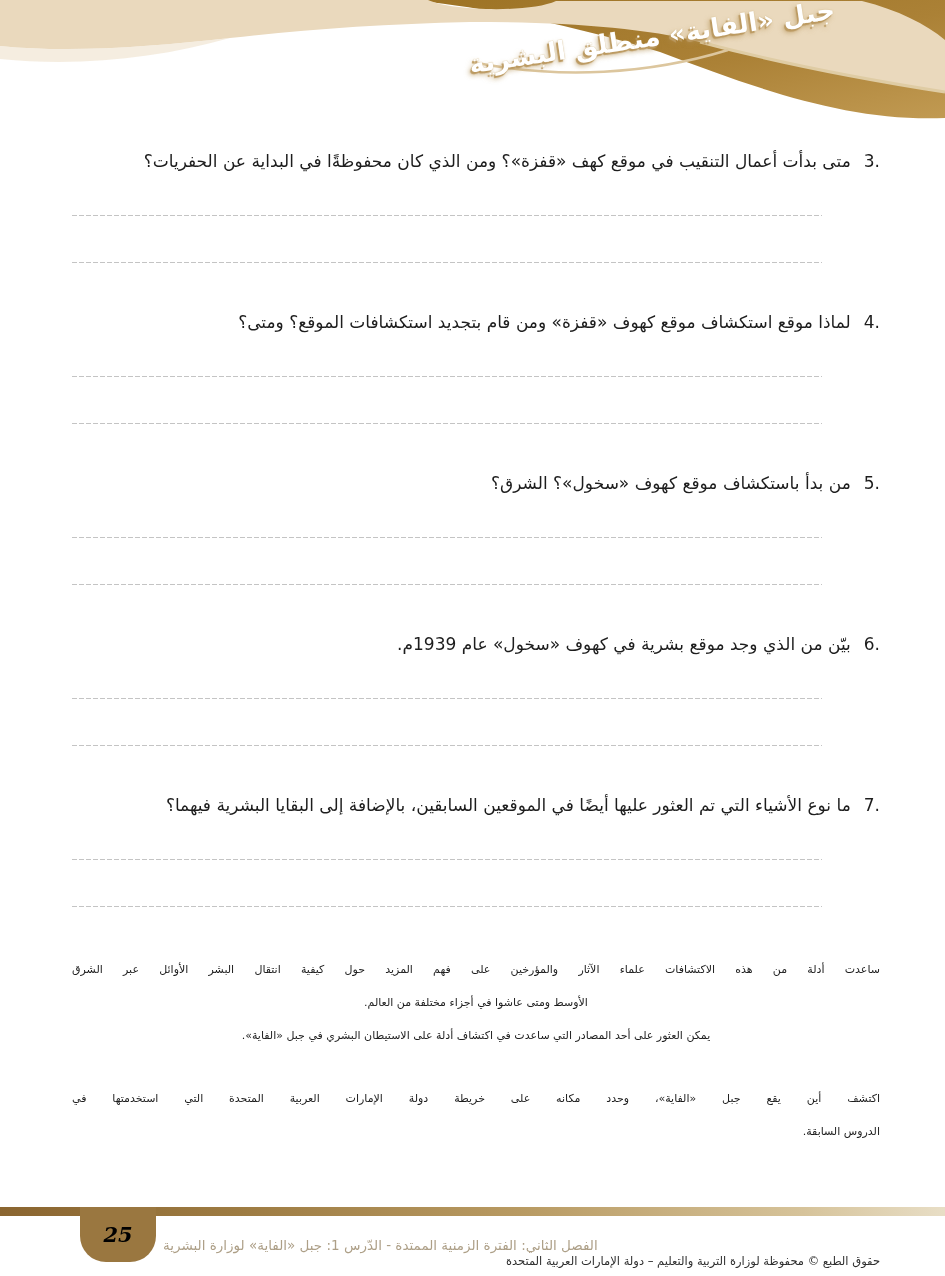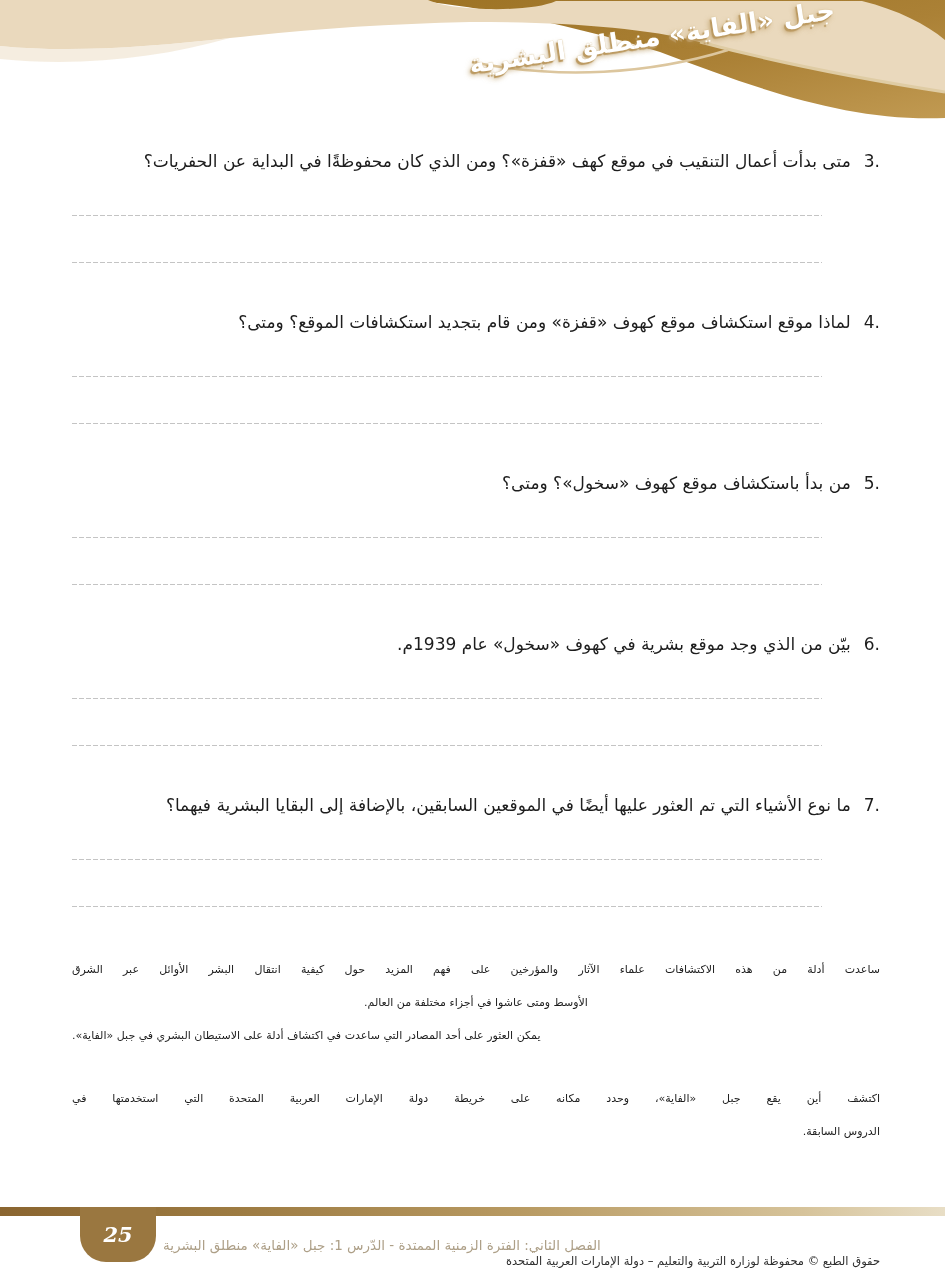--- a/index.html
+++ b/index.html
@@ -26,30 +26,30 @@
   .q-num{flex:0 0 auto;direction:ltr;}
   .q-text{flex:1 1 auto;}
   .ans{margin-right:58px;position:relative;}
   .ans::after{content:"";position:absolute;left:0;right:0;bottom:0;height:1px;
     background:repeating-linear-gradient(to right,#c4c4c4 0 5px,rgba(255,255,255,0) 5px 7px);}
   .ans1{height:41px;}
   .ans2{height:47px;}
   .para{font-size:11px;line-height:33px;color:#1d1d1d;direction:rtl;}
   .para.justify{text-align:justify;text-align-last:justify;}
   .para.center{text-align:center;}
-  .para.rightal{text-align:left;}
+  .para.rightal{text-align:center;}
   .para.leftal{text-align:right;}
   .task{margin-top:30px;font-weight:normal;font-size:17.5px;line-height:35px;color:#111;}
   
   .footer-bar{position:absolute;top:1207px;left:0;width:945px;height:9px;
     background:linear-gradient(to right,#8a6530,#9d7b42 25%,#b89a62 55%,#d6c39a 85%,#e8dec6);}
   .page-badge{position:absolute;top:1207px;left:80px;width:76px;height:55px;
     background:#9a7740;border-radius:0 0 26px 26px;
     display:flex;align-items:center;justify-content:center;
-    color:#ffffff;font-family:"DejaVu Serif",serif;font-style:italic;font-weight:bold;font-size:21px;}
+    color:#000000;font-family:"DejaVu Serif",serif;font-style:italic;font-weight:bold;font-size:21px;}
   .copyright{position:absolute;top:1218px;right:65px;direction:rtl;
     font-size:11.5px;color:#2e2e2e;margin-top:36px;}
   .chapter{position:absolute;top:1237px;left:163px;direction:rtl;
     font-size:13.5px;color:#ad9f87;}
 </style>
 </head>
 <body>
 
 <div class="header">
   <svg width="945" height="140" viewBox="0 0 945 140">
@@ -92,21 +92,21 @@
       <span class="q-num">4.</span>
       <span class="q-text">لماذا موقع استكشاف موقع كهوف «قفزة» ومن قام بتجديد استكشافات الموقع؟ ومتى؟</span>
     </div>
     <div class="ans ans1"></div>
     <div class="ans ans2"></div>
   </div>
 
   <div class="question">
     <div class="q-row">
       <span class="q-num">5.</span>
-      <span class="q-text">من بدأ باستكشاف موقع كهوف «سخول»؟ ومتى؟</span>
+      <span class="q-text">من بدأ باستكشاف موقع كهوف «سخول»؟ الشرق؟</span>
     </div>
     <div class="ans ans1"></div>
     <div class="ans ans2"></div>
   </div>
 
   <div class="question">
     <div class="q-row">
       <span class="q-num">6.</span>
       <span class="q-text">بيّن من الذي وجد موقع بشرية في كهوف «سخول» عام 1939م.</span>
     </div>
@@ -134,13 +134,13 @@
     <div class="para leftal">الدروس السابقة.</div>
   </div>
 
 </div>
 
 <div class="footer-bar"></div>
 <div class="page-badge">
   <span>25</span>
 </div>
 <div class="copyright">حقوق الطبع © محفوظة لوزارة التربية والتعليم – دولة الإمارات العربية المتحدة</div>
-<div class="chapter">الفصل الثاني: الفترة الزمنية الممتدة - الدّرس 1: جبل «الفاية» منطلق البشرية</div>
+<div class="chapter">الفصل الثاني: الفترة الزمنية الممتدة - الدّرس 1: جبل «الفاية» لوزارة البشرية</div>
 
 </body></html>

